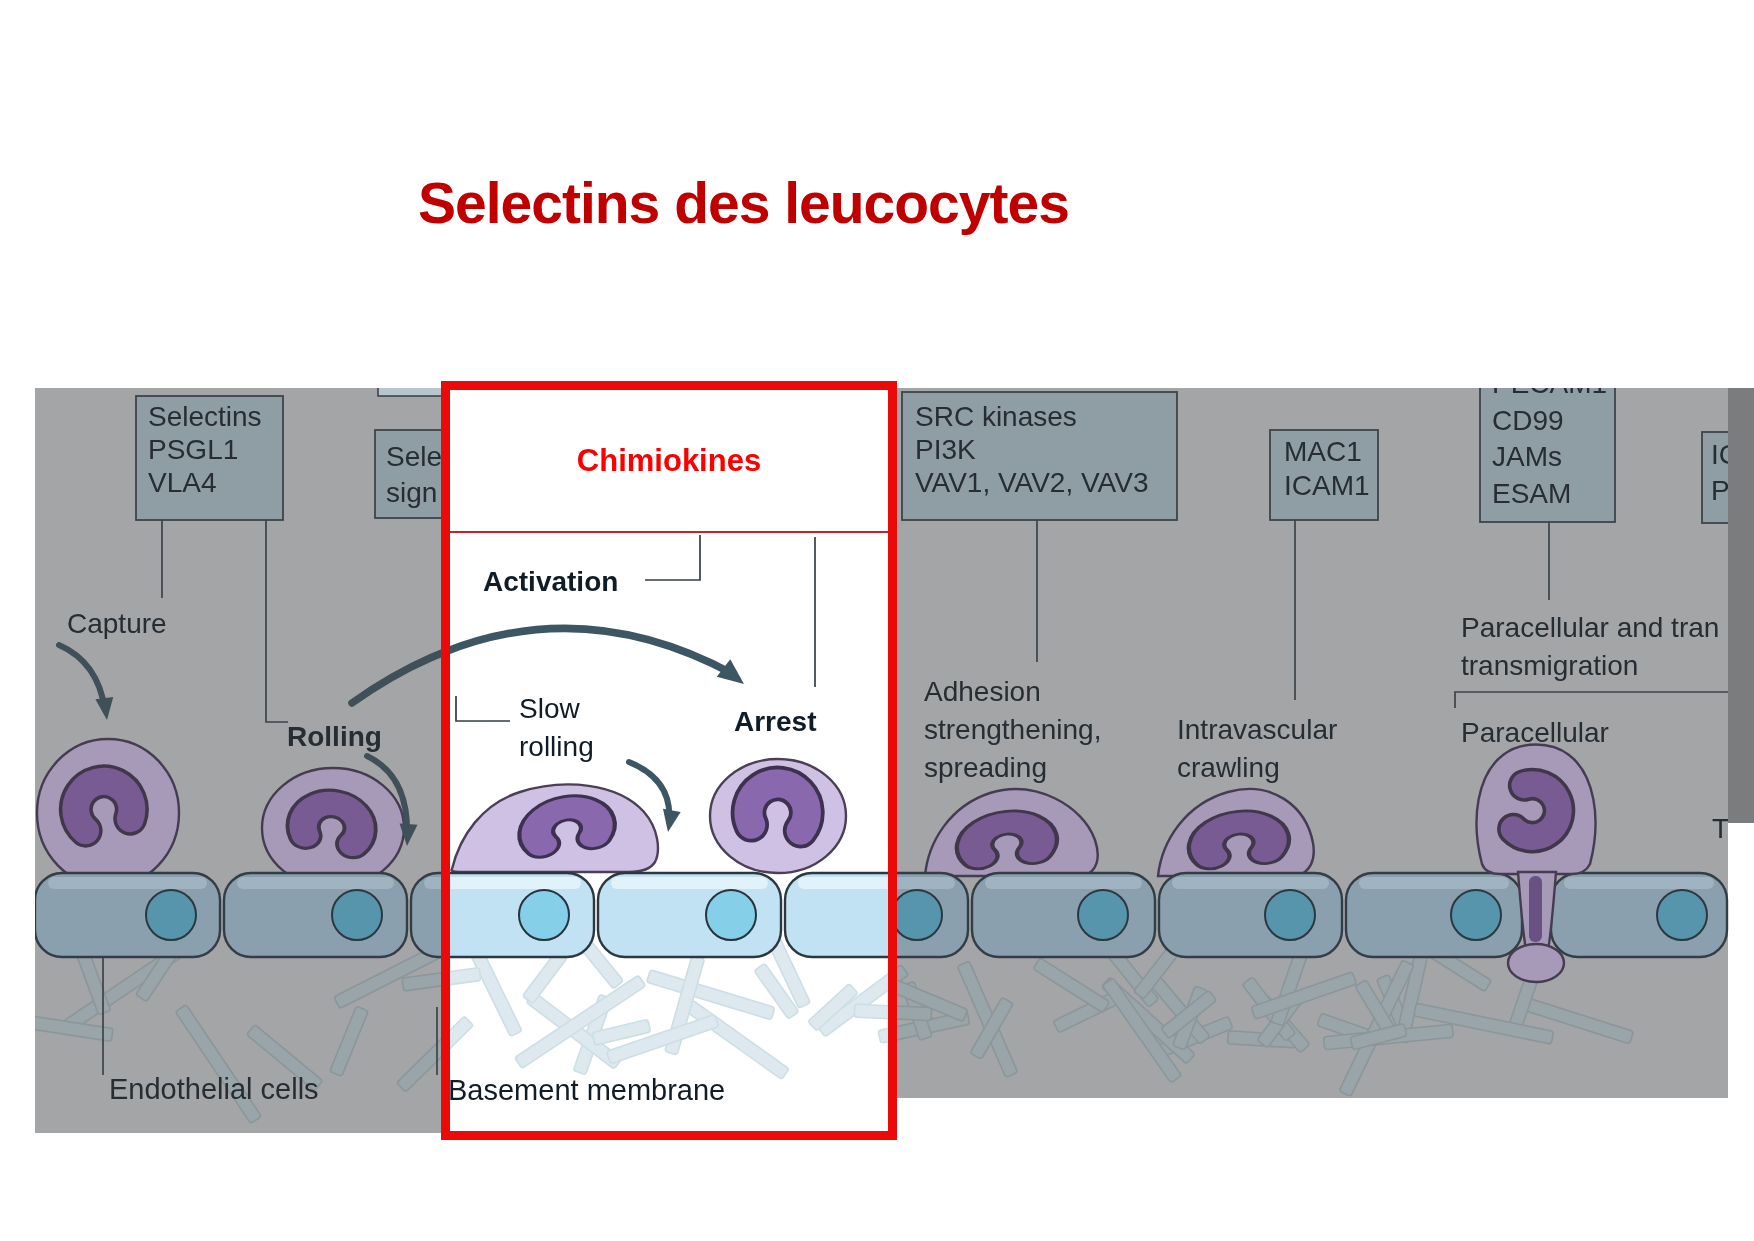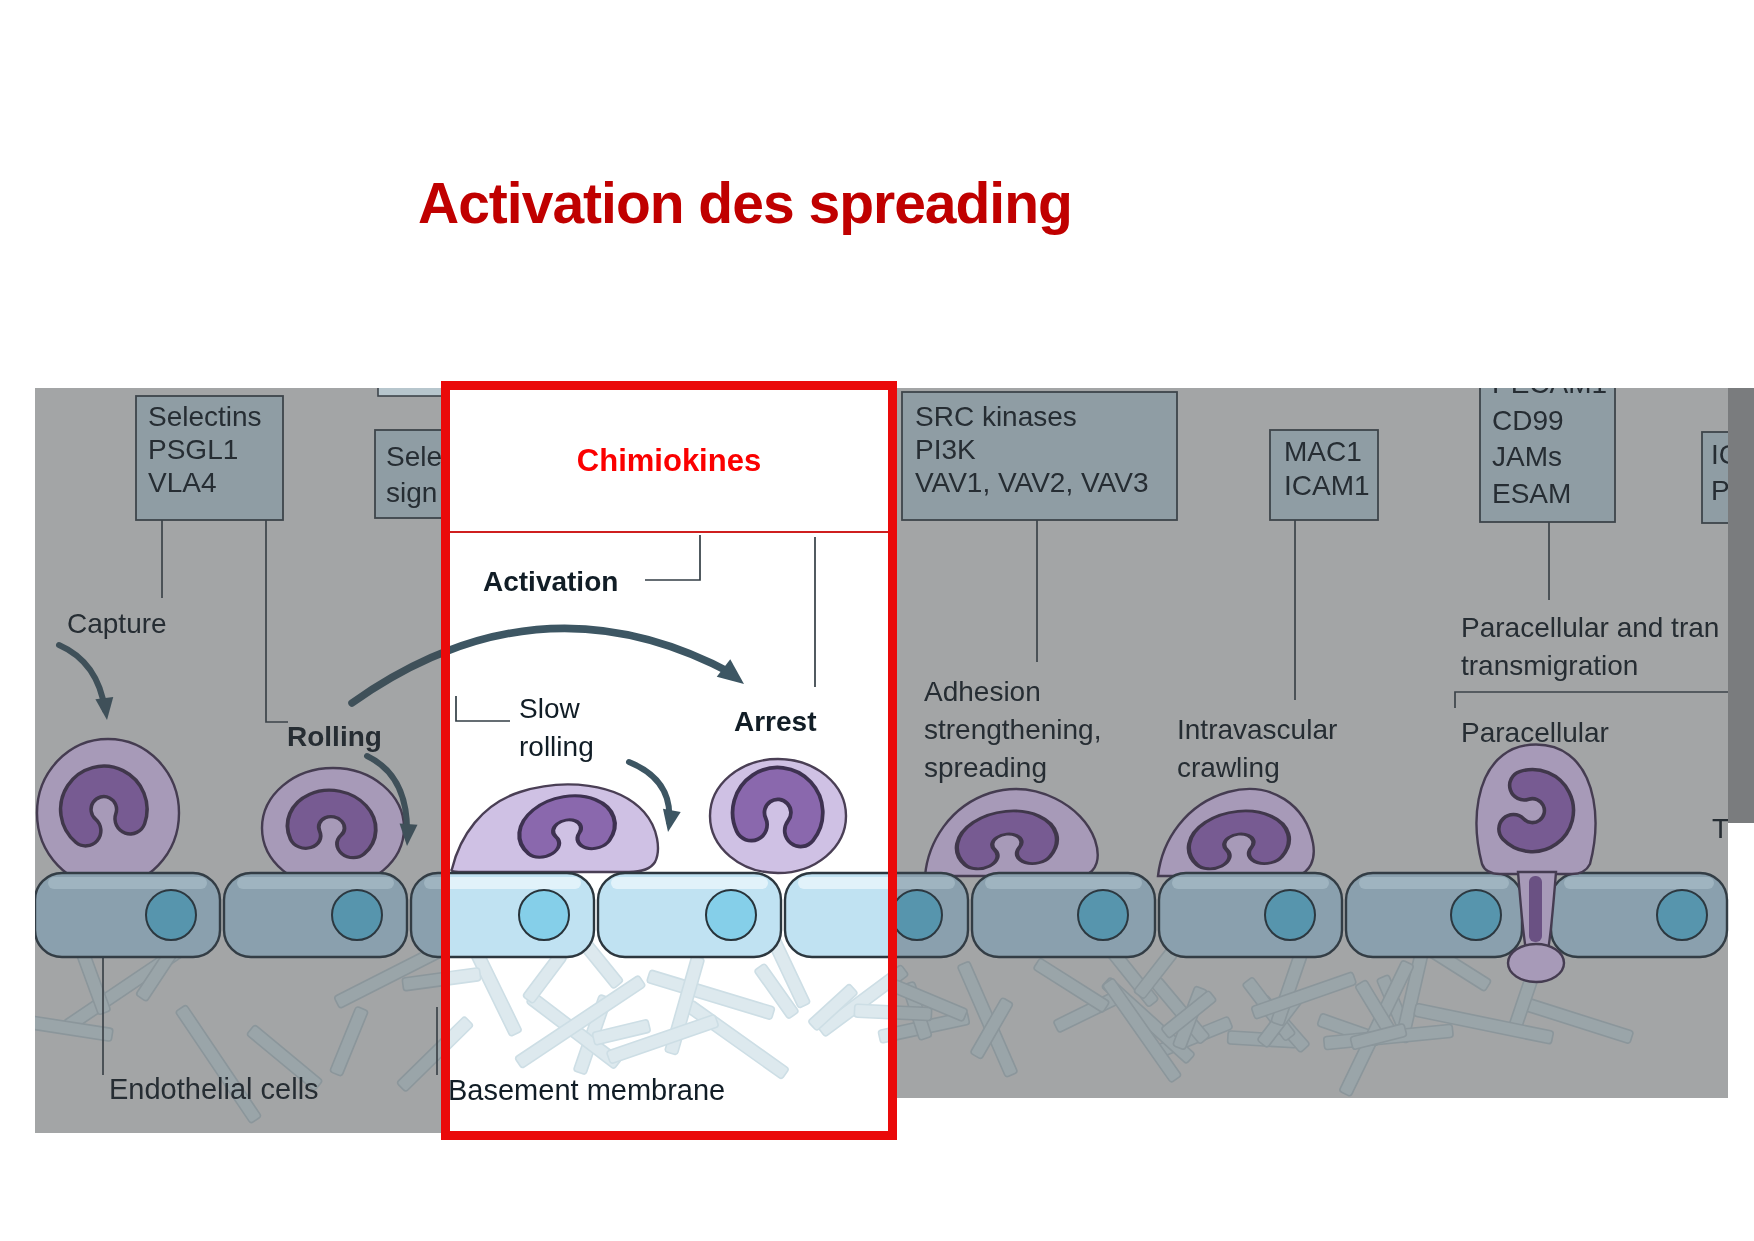--- a/index.html
+++ b/index.html
@@ -77,21 +77,21 @@
   #hl-band{position:absolute;left:450px;top:390px;width:438px;height:141px;
            background:#ffffff;border-bottom:2.5px solid #cf1f1f;z-index:6;
            display:flex;align-items:center;justify-content:center;}
   #hl-band span{font-size:31px;font-weight:bold;color:#fb0000;}
 </style>
 </head>
 <body>
 
 <div id="slide">
 
-  <div id="title">Activation des spreading</div>
+  <div id="title">Selectins des leucocytes</div>
 
   <svg id="fig-svg" width="1754" height="1241" viewBox="0 0 1754 1241">
     <defs>
       <clipPath id="clip-dim">
           <rect x="35" y="388" width="1719" height="745"></rect>
         </clipPath>
       <clipPath id="clip-box">
           <rect x="443" y="383" width="452" height="755"></rect>
         </clipPath>
 

